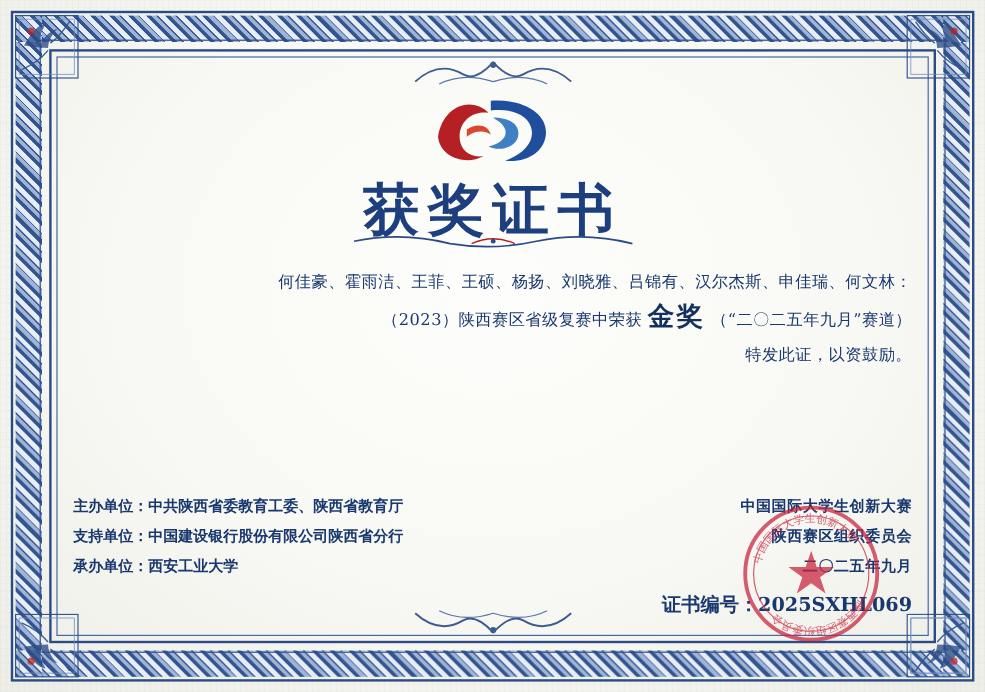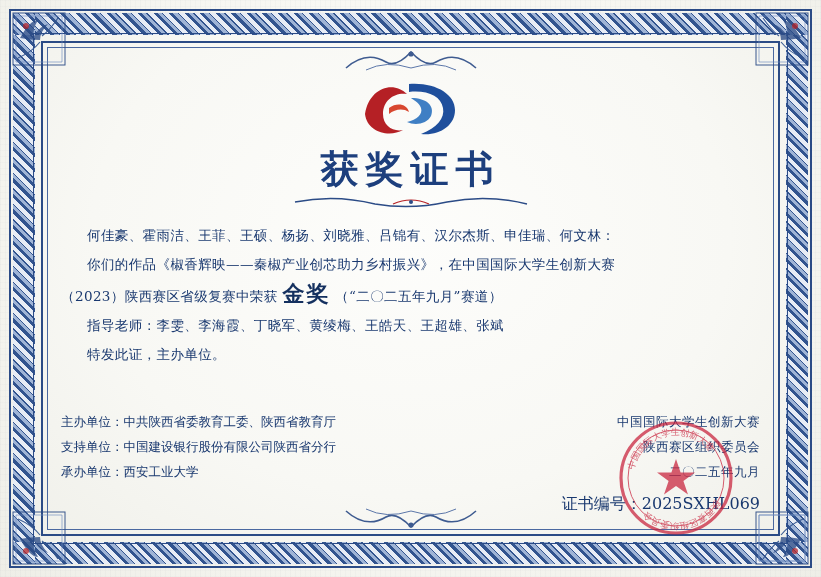--- a/index.html
+++ b/index.html
@@ -114,21 +114,21 @@
     height: 60px;
   }
   
   .title {
     position: absolute;
     top: 88px;
     left: 0;
     right: 0;
     text-align: center;
     font-family: "DejaVu Serif", serif;
-    font-size: 38px;
+    font-size: 47px;
     font-weight: bold;
     letter-spacing: 7px;
     color: #1d3f7d;
     text-shadow: 0 1px 0 rgba(255,255,255,0.6);
   }
   .title-underline {
     position: absolute;
     top: 138px;
     left: 50%;
     margin-left: -118px;
@@ -143,36 +143,38 @@
     right: 6px;
     color: #1a3a74;
     font-family: "DejaVu Serif", serif;
   }
   .line {
     font-size: 13.5px;
     line-height: 29px;
     letter-spacing: 0.4px;
     color: #19386f;
     white-space: nowrap;
+    text-align: right;
   }
   .line.indent { padding-left: 26px; }
   .line.indent2 { padding-left: 26px; }
   .award-big {
     font-size: 22px;
     font-weight: bold;
     letter-spacing: 2px;
     color: #14305f;
   }
 
   .footer {
     position: absolute;
     bottom: 4px;
     left: 6px;
     right: 6px;
     height: 108px;
+    font-weight: bold;
   }
   .footer-left {
     position: absolute;
     left: 0;
     top: 0;
     color: #19386f;
     font-family: "DejaVu Serif", serif;
   }
   .footer-left .fline {
     font-size: 12.5px;
@@ -305,30 +307,26 @@
     <div class="title-underline">
       <svg viewBox="0 0 236 12" width="236" height="12" aria-hidden="true">
         <path d="M2 6 q40 -8 80 2 q36 6 72 -2 q40 -8 80 2" fill="none" stroke="#2b4b86" stroke-width="1.4"></path>
         <path d="M100 8 q18 -8 36 0" fill="none" stroke="#b52025" stroke-width="1.2"></path>
         <circle cx="118" cy="6" r="2" fill="#2b4b86"></circle>
       </svg>
     </div>
 
     <div class="body-text">
       <div class="line indent">何佳豪、霍雨洁、王菲、王硕、杨扬、刘晓雅、吕锦有、汉尔杰斯、申佳瑞、何文林：</div>
-      <div class="line indent2">你们的作品《椒香辉映——秦椒产业创芯助力乡村振兴》，在中国国际大学生创新大赛</div>
       <div class="line">
         <span>（2023）陕西赛区省级复赛中荣获</span>
         <span class="award-big">金奖</span>
         <span>（“二〇二五年九月”赛道）</span>
       </div>
-      <div class="line indent2">
-        <span>指导老师：</span><span>李雯、李海霞、丁晓军、黄绫梅、王皓天、王超雄、张斌</span>
-      </div>
-      <div class="line indent2">特发此证，主办单位。</div>
+      <div class="line indent2">特发此证，以资鼓励。</div>
     </div>
 
     <div class="footer">
       <div class="footer-left">
         <div class="fline">主办单位：中共陕西省委教育工委、陕西省教育厅</div>
         <div class="fline">支持单位：中国建设银行股份有限公司陕西省分行</div>
         <div class="fline">承办单位：西安工业大学</div>
       </div>
       <div class="footer-right">
         <div class="fline">中国国际大学生创新大赛</div>

